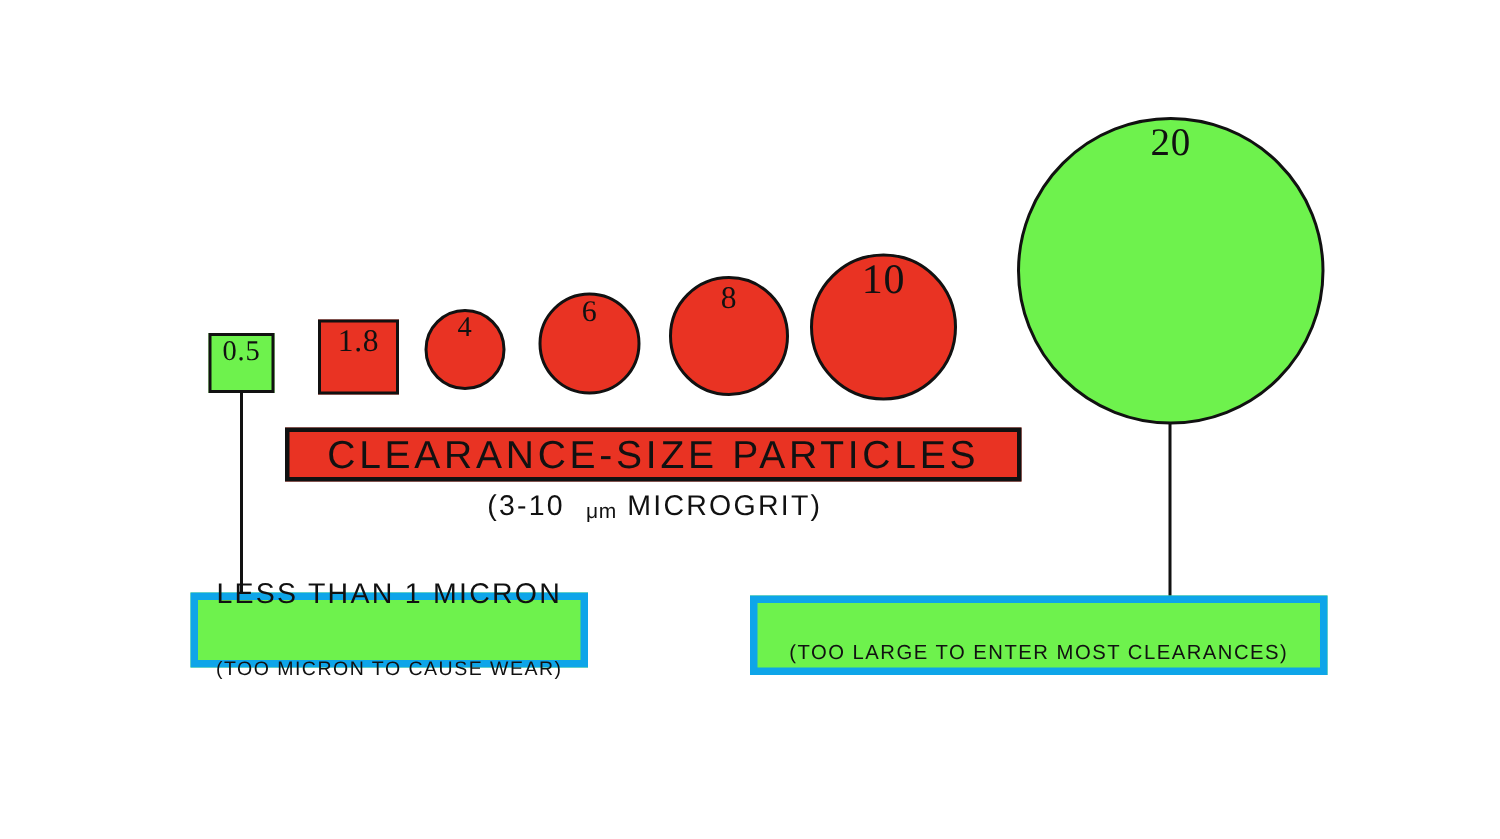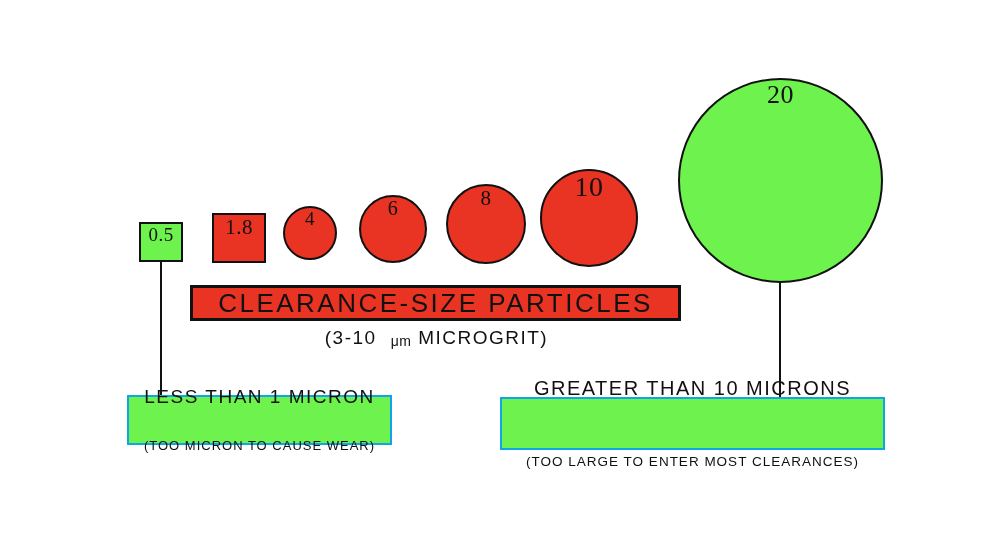--- a/index.html
+++ b/index.html
@@ -53,21 +53,21 @@
   }
   .subtitle .unit {
     font-size: 14px;
     position: relative;
     top: 2px;
     letter-spacing: 0.5px;
     margin-left: 14px;
   }
   .callout {
     position: absolute;
-    border: 2px solid #0ea5e9;
+    border: 5px solid #0ea5e9;
     display: flex;
     flex-direction: column;
     align-items: center;
     justify-content: center;
     text-align: center;
     line-height: 1.15;
     white-space: nowrap;
     gap: 31px;
   }
   .callout .line1 { font-size: 19px; font-weight: 500; letter-spacing: 1.5px; }
@@ -118,17 +118,16 @@
   <div class="subtitle">
     <span>(3-10</span><span class="unit">μm</span><span> MICROGRIT)</span>
   </div>
 
   <div class="callout left" style="left: 127px; top: 395px; width: 265px; height: 50px; background-color: rgb(110, 242, 77);">
     <div class="line1">LESS THAN 1 MICRON</div>
     <div class="line2">(TOO MICRON TO CAUSE WEAR)</div>
   </div>
 
   <div class="callout right" style="left: 500px; top: 397px; width: 385px; height: 53px; background-color: rgb(110, 242, 77);">
-    <div class="line1">GREATER THAN 10 MICRONS</div>
     <div class="line2">(TOO LARGE TO ENTER MOST CLEARANCES)</div>
   </div>
 
 </div>
 
 </body></html>

